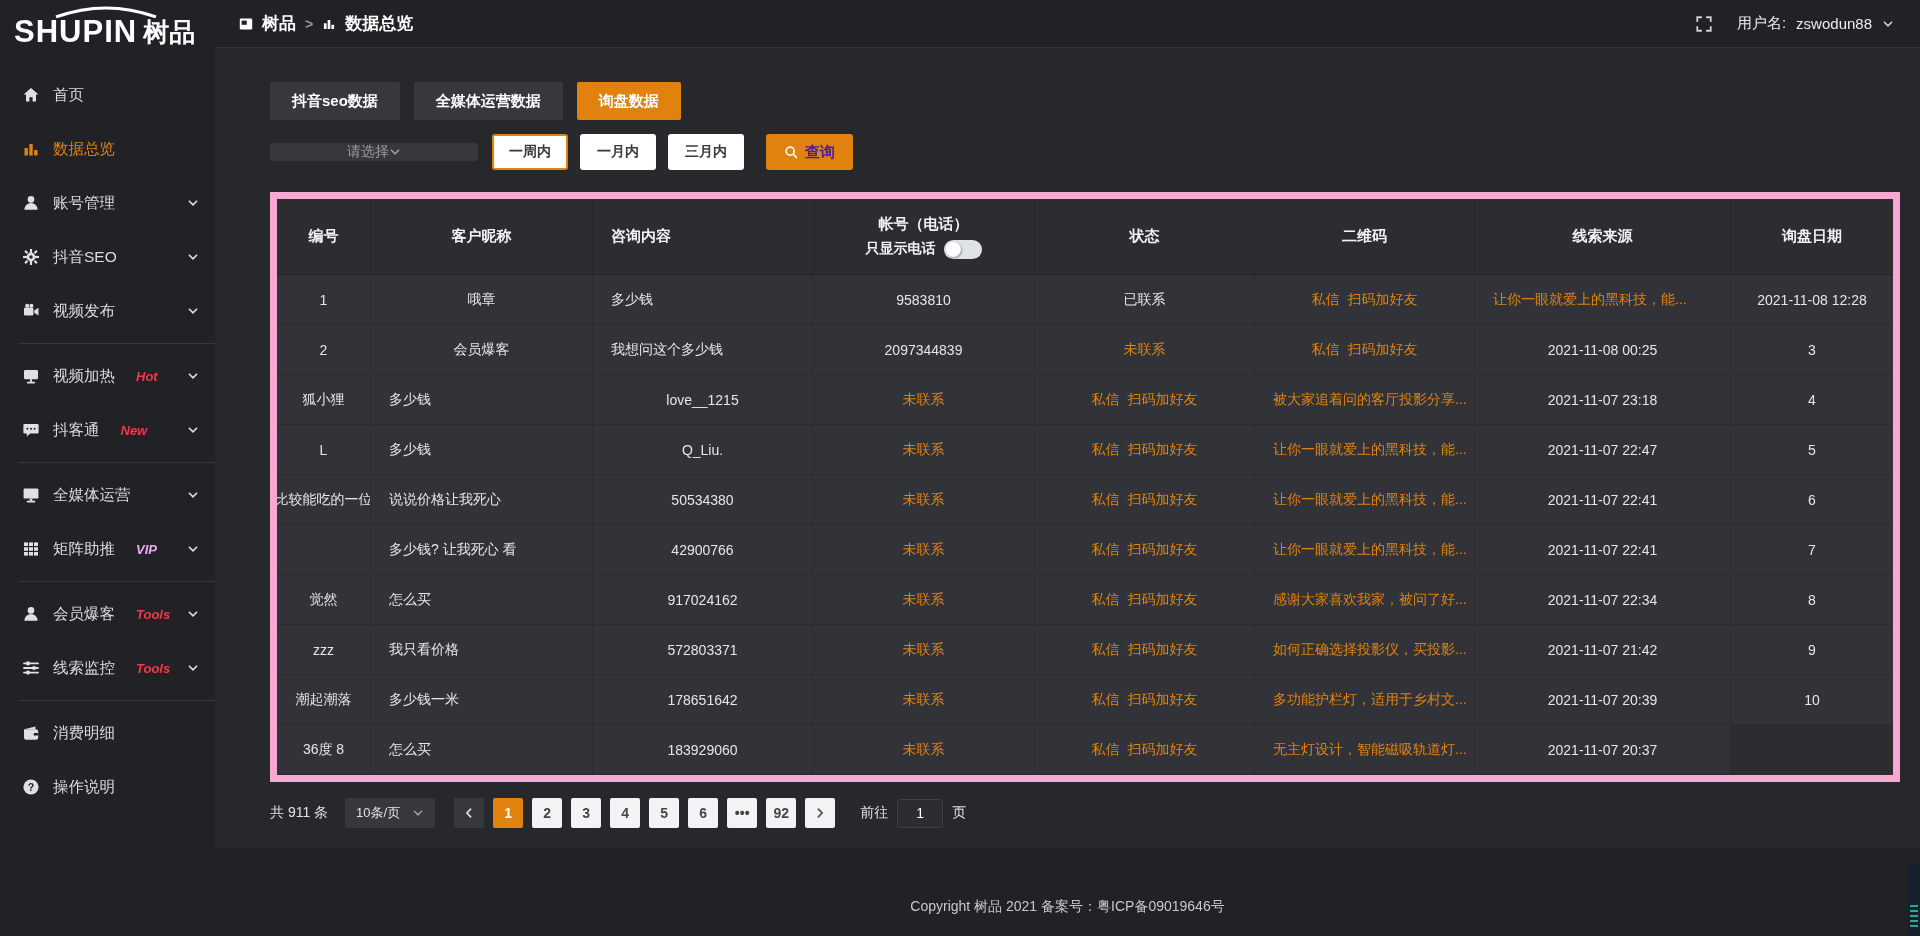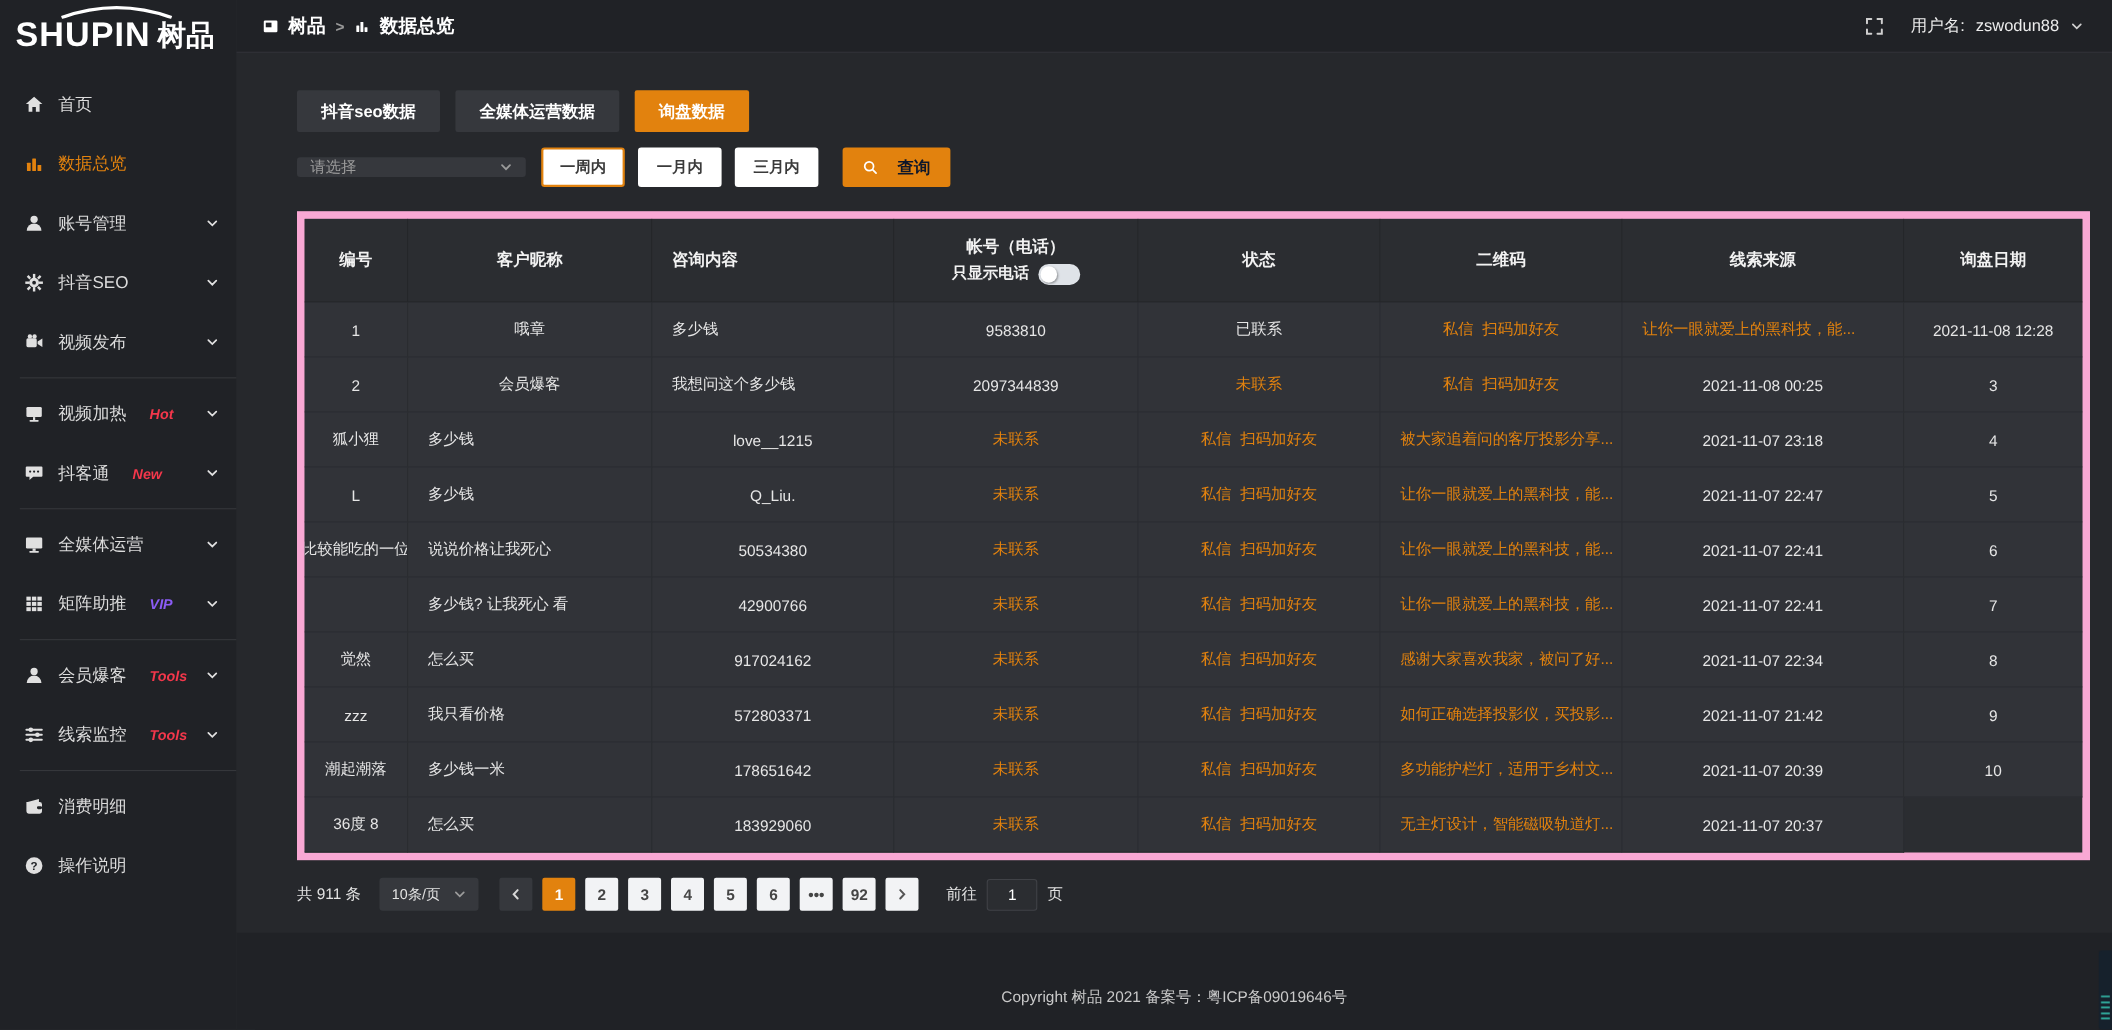--- a/index.html
+++ b/index.html
@@ -39,26 +39,26 @@
   .user-area .icon{color:#cfcfcf;}
   .fullscreen{margin-right:14px;}
 
   .content{flex:1;padding:34px 0 0 55px;}
 
   .tabs{display:flex;gap:14px;}
   .tab{height:38px;padding:0 22px;background:#36383d;color:#fff;font-size:15px;font-weight:bold;border-radius:2px;display:flex;align-items:center;text-align:center;}
   .tab.active{background:#e2820e;}
 
   .filters{margin-top:14px;display:flex;align-items:center;gap:14px;}
-  .select{width:208px;height:18px;background:#36383d;border-radius:3px;display:flex;align-items:center;justify-content:space-between;padding:0 12px;color:#9b9b9b;font-size:14px;cursor:pointer;}
+  .select{width:208px;height:18px;background:#36383d;border-radius:3px;display:flex;align-items:center;justify-content:center;padding:0 12px;color:#9b9b9b;font-size:14px;cursor:pointer;}
   .select .icon{color:#9b9b9b;}
   .periods{display:flex;gap:12px;}
   .period-btn{height:36px;padding:0 15px;background:#fff;color:#3a3a3a;font-size:14px;font-weight:bold;border-radius:3px;border:2px solid #fff;display:flex;align-items:center;}
   .period-btn.selected{border-color:#e2820e;}
-  .search-btn{height:36px;padding:0 18px;margin-left:8px;background:#e2820e;color:#0f172a;font-size:15px;font-weight:bold;border-radius:3px;display:flex;align-items:center;gap:18px;}
+  .search-btn{height:36px;padding:0 18px;margin-left:8px;background:#e2820e;color:#4c1d95;font-size:15px;font-weight:bold;border-radius:3px;display:flex;align-items:center;gap:7px;}
   .search-btn .icon{color:#fff;}
 
   
   .table-card{margin-top:22px;width:1630px;background:#2b2d31;border:7px solid #f9a8d4;}
   .t-grid{display:grid;grid-template-columns:94px 222px 220px 222px 220px 220px 256px 1fr;}
   .th{height:76px;background:#2b2d31;font-weight:bold;font-size:15px;color:#f2f2f2;display:flex;align-items:center;justify-content:center;border-bottom:1px solid #242629;border-right:1px solid #242629;}
   .td{height:50px;background:#313338;display:flex;align-items:center;justify-content:center;font-size:14px;color:#e6e6e6;border-bottom:1px solid #2a2c30;border-right:1px solid #2a2c30;white-space:nowrap;overflow:hidden;}
   .t-grid > :nth-child(8n){border-right:none;}
   .left{justify-content:flex-start;padding-left:18px;text-align:left;}
   .orange{color:#e2820e;}
@@ -252,21 +252,21 @@
                 <rect x="2" y="7.2" width="4" height="3.6"></rect>
                 <rect x="7" y="7.2" width="4" height="3.6"></rect>
                 <rect x="12" y="7.2" width="4" height="3.6"></rect>
                 <rect x="2" y="12" width="4" height="3.6"></rect>
                 <rect x="7" y="12" width="4" height="3.6"></rect>
                 <rect x="12" y="12" width="4" height="3.6"></rect>
               </g>
             </svg>
           </span>
           <span class="side-label">矩阵助推</span>
-          <span class="side-badge" style="color: #8b5cf6;">VIP</span>
+          <span class="side-badge" style="color: #f0abfc;">VIP</span>
           <span class="icon side-chevron tiny">
             <svg viewBox="0 0 12 12" fill="none" stroke="currentColor" stroke-width="1.6" stroke-linecap="round">
               <path d="M2.4 4.2 L6 7.8 L9.6 4.2"></path>
             </svg>
           </span>
         </div>
         <div class="side-divider"></div>
         <div class="side-item">
           <span class="icon ">
             <svg viewBox="0 0 18 18">

